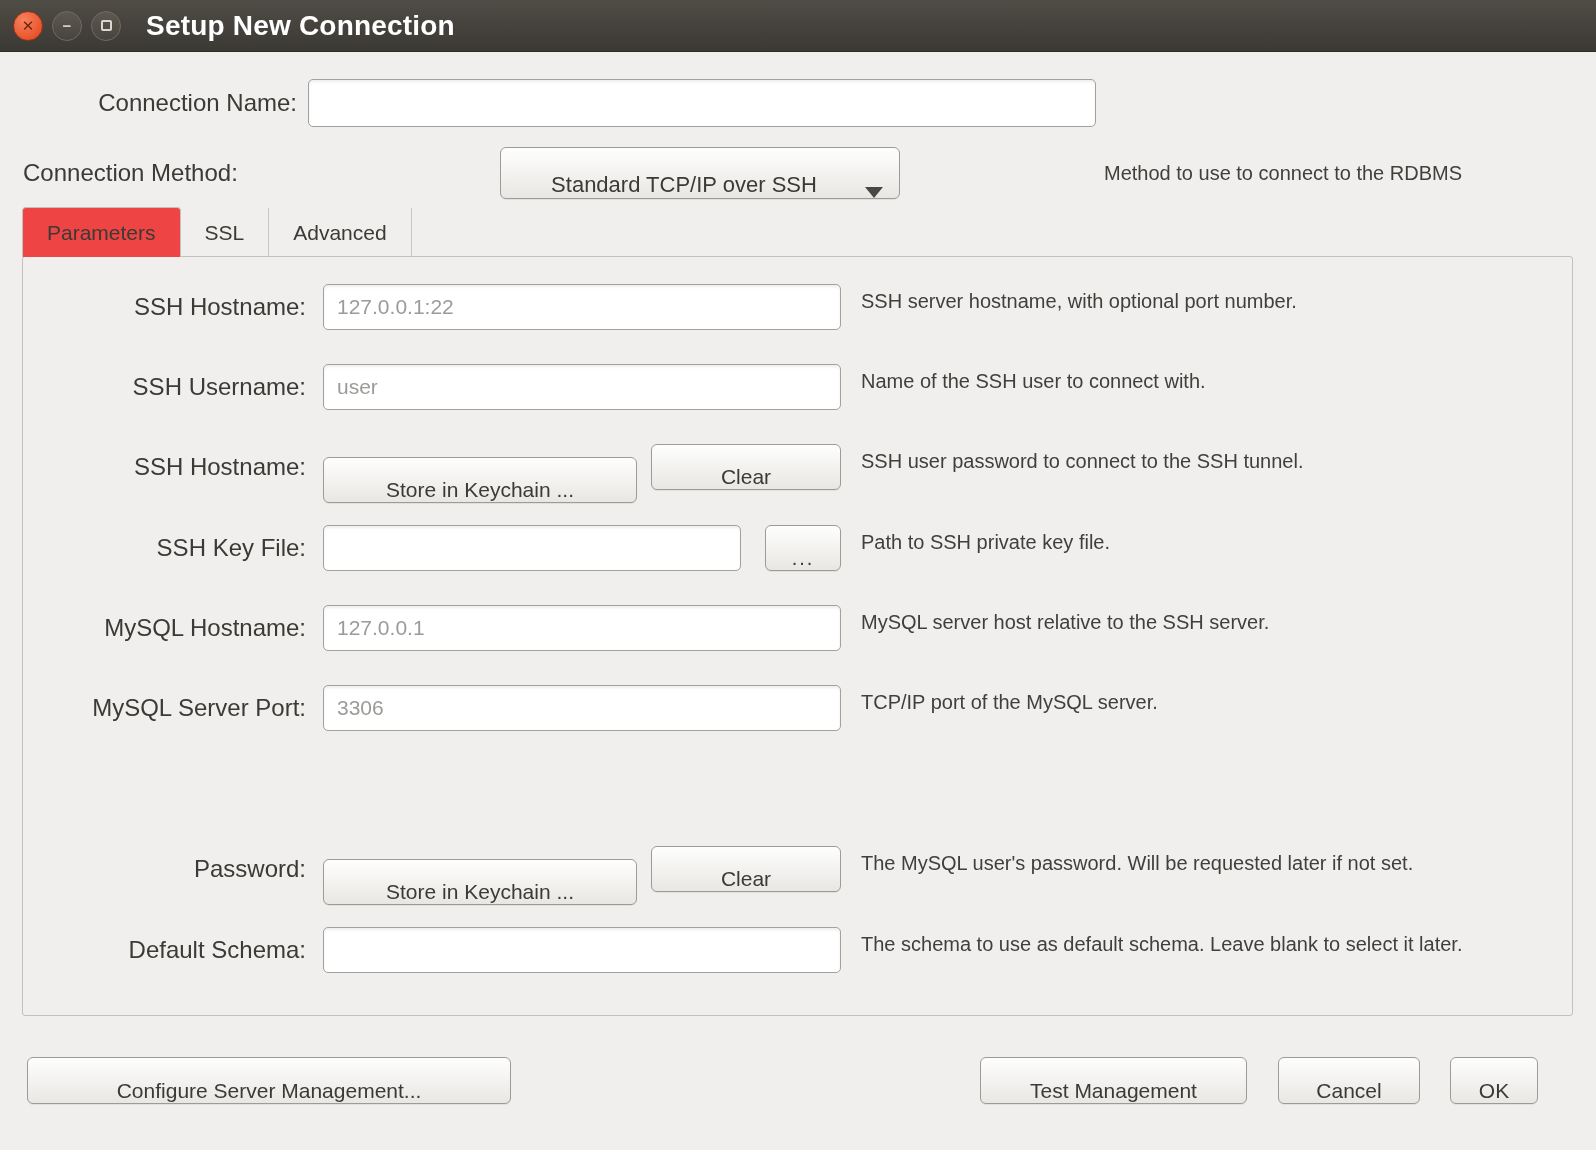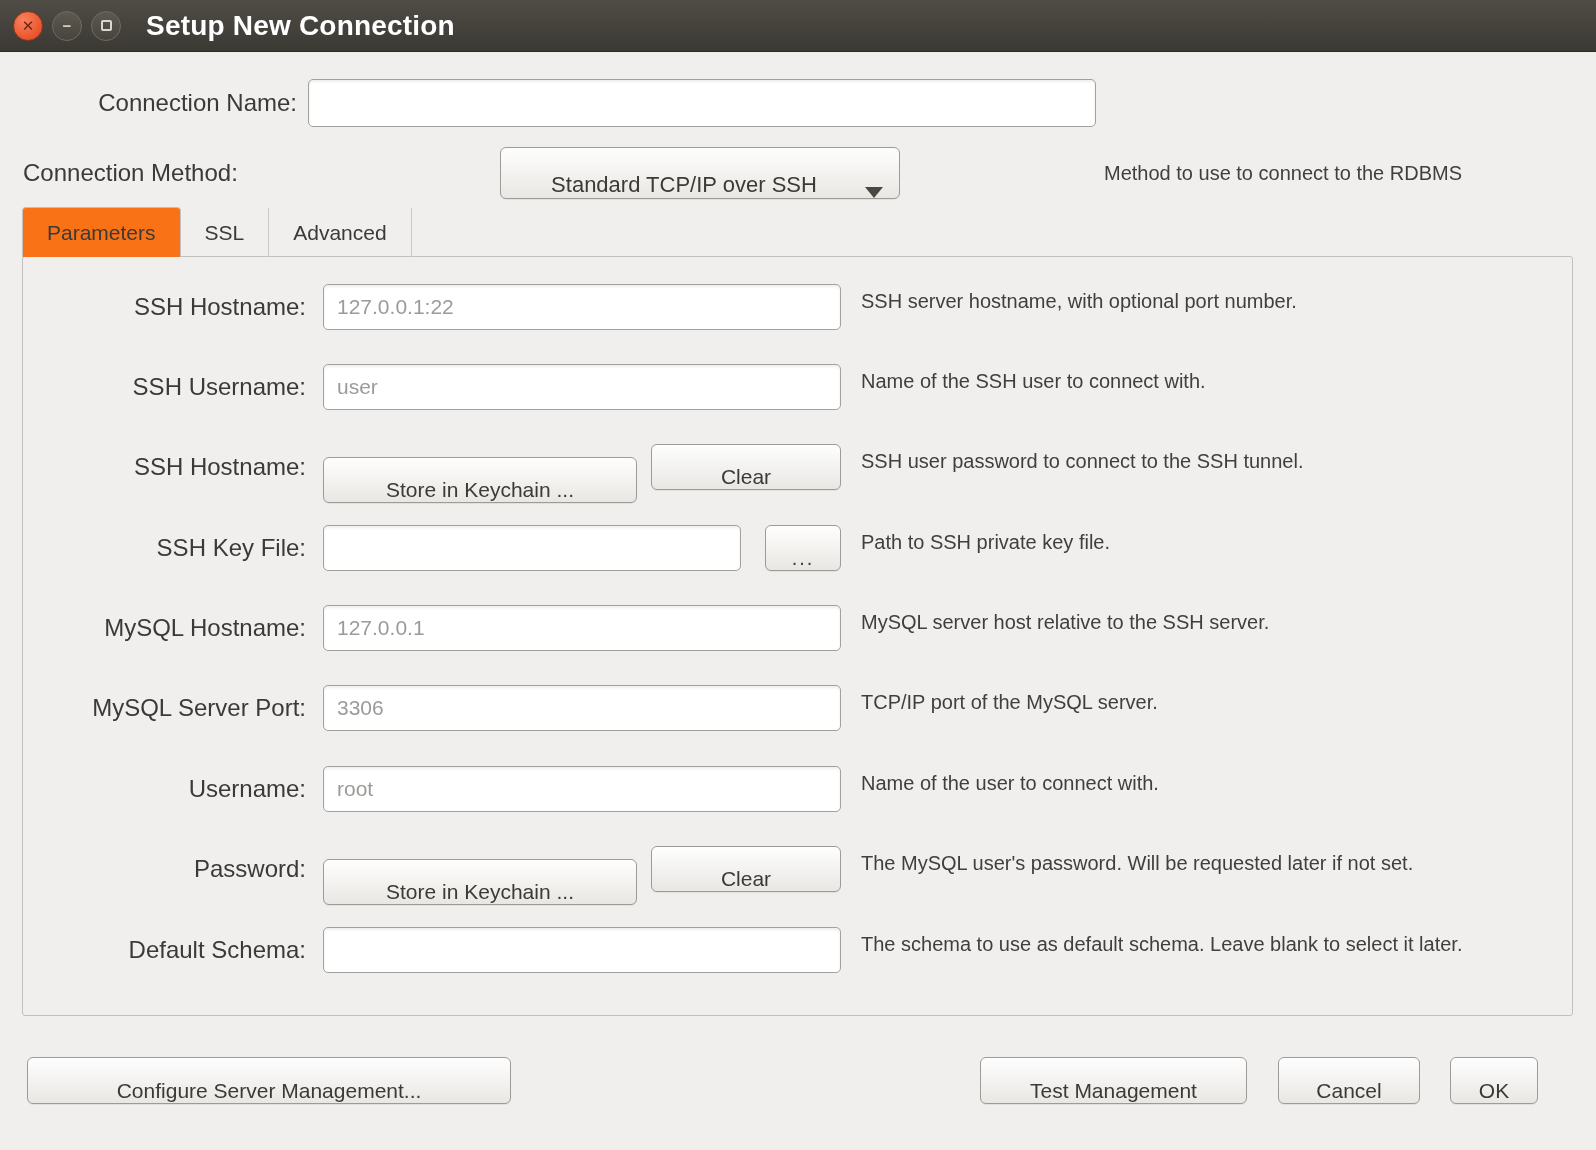--- a/index.html
+++ b/index.html
@@ -72,21 +72,21 @@
   }
   .cm-hint { position:absolute; left:1104px; top:147px; height:52px; line-height:52px; }
 
   
   .tabs { position:absolute; left:22px; top:207px; height:50px; display:flex; z-index:3; }
   .tab {
     height:49px; display:flex; align-items:center; justify-content:center;
     font-size:21px; padding:0 24px; cursor:default;
   }
   .tab.active {
-    height:50px; background:#f97316;
+    height:50px; background:#ef4444;
     border:1px solid #c3c1bd; border-bottom:none;
     border-radius:4px 4px 0 0;
     text-align:center;
   }
   .tab.inactive { border-right:1px solid #c9c7c3; margin-top:1px; }
 
   
   .panel {
     position:absolute; left:22px; top:256px; width:1551px; height:760px;
     background:#f0efed; border:1px solid #c3c1bd; border-radius:3px;
@@ -173,25 +173,20 @@
       <input class="tinput pinput" type="text" placeholder="127.0.0.1" style="">
       <div class="hint phint">MySQL server host relative to the SSH server.</div>
     </div>
 
     <div class="prow" style="top:428px;">
       <div class="flabel plabel">MySQL Server Port:</div>
       <input class="tinput pinput" type="text" placeholder="3306" style="">
       <div class="hint phint">TCP/IP port of the MySQL server.</div>
     </div>
 
-    <div class="prow" style="top:509px;">
-      <div class="flabel plabel">Username:</div>
-      <input class="tinput pinput" type="text" placeholder="root" style="">
-      <div class="hint phint">Name of the user to connect with.</div>
-    </div>
 
     <div class="prow" style="top:589px;">
       <div class="flabel plabel">Password:</div>
       <div class="btn pbtn-keychain">Store in Keychain ...</div>
       <div class="btn pbtn-clear">Clear</div>
       <div class="hint phint">The MySQL user's password. Will be requested later if not set.</div>
     </div>
 
     <div class="prow" style="top:670px;">
       <div class="flabel plabel">Default Schema:</div>

